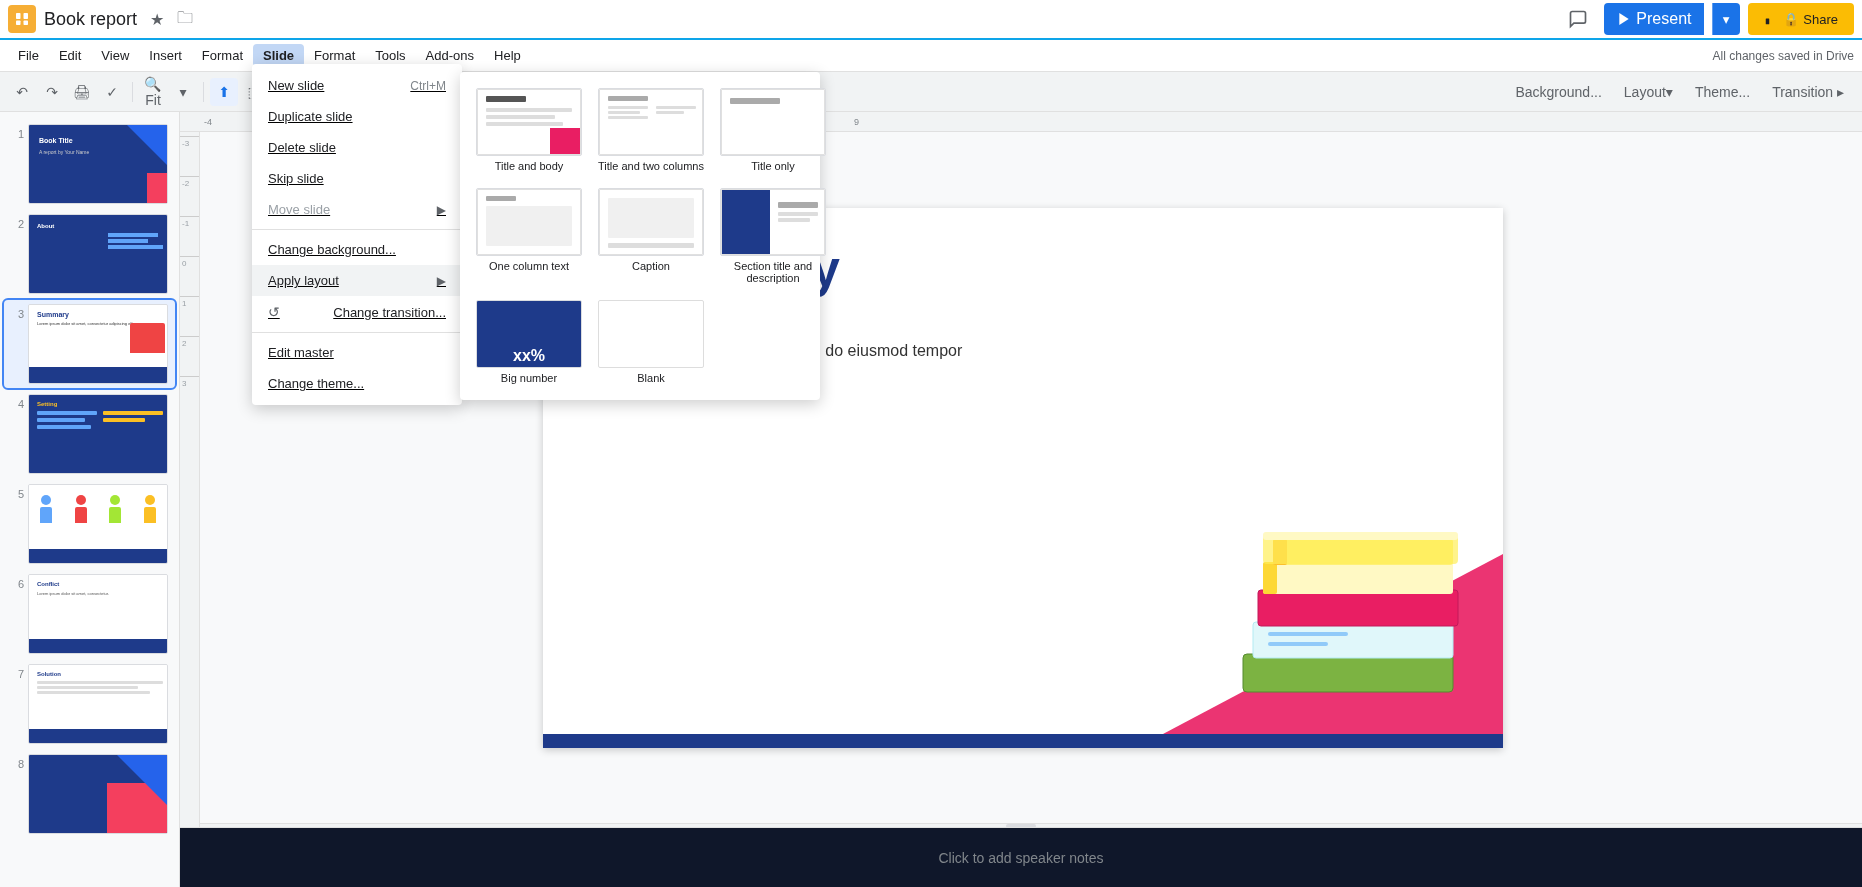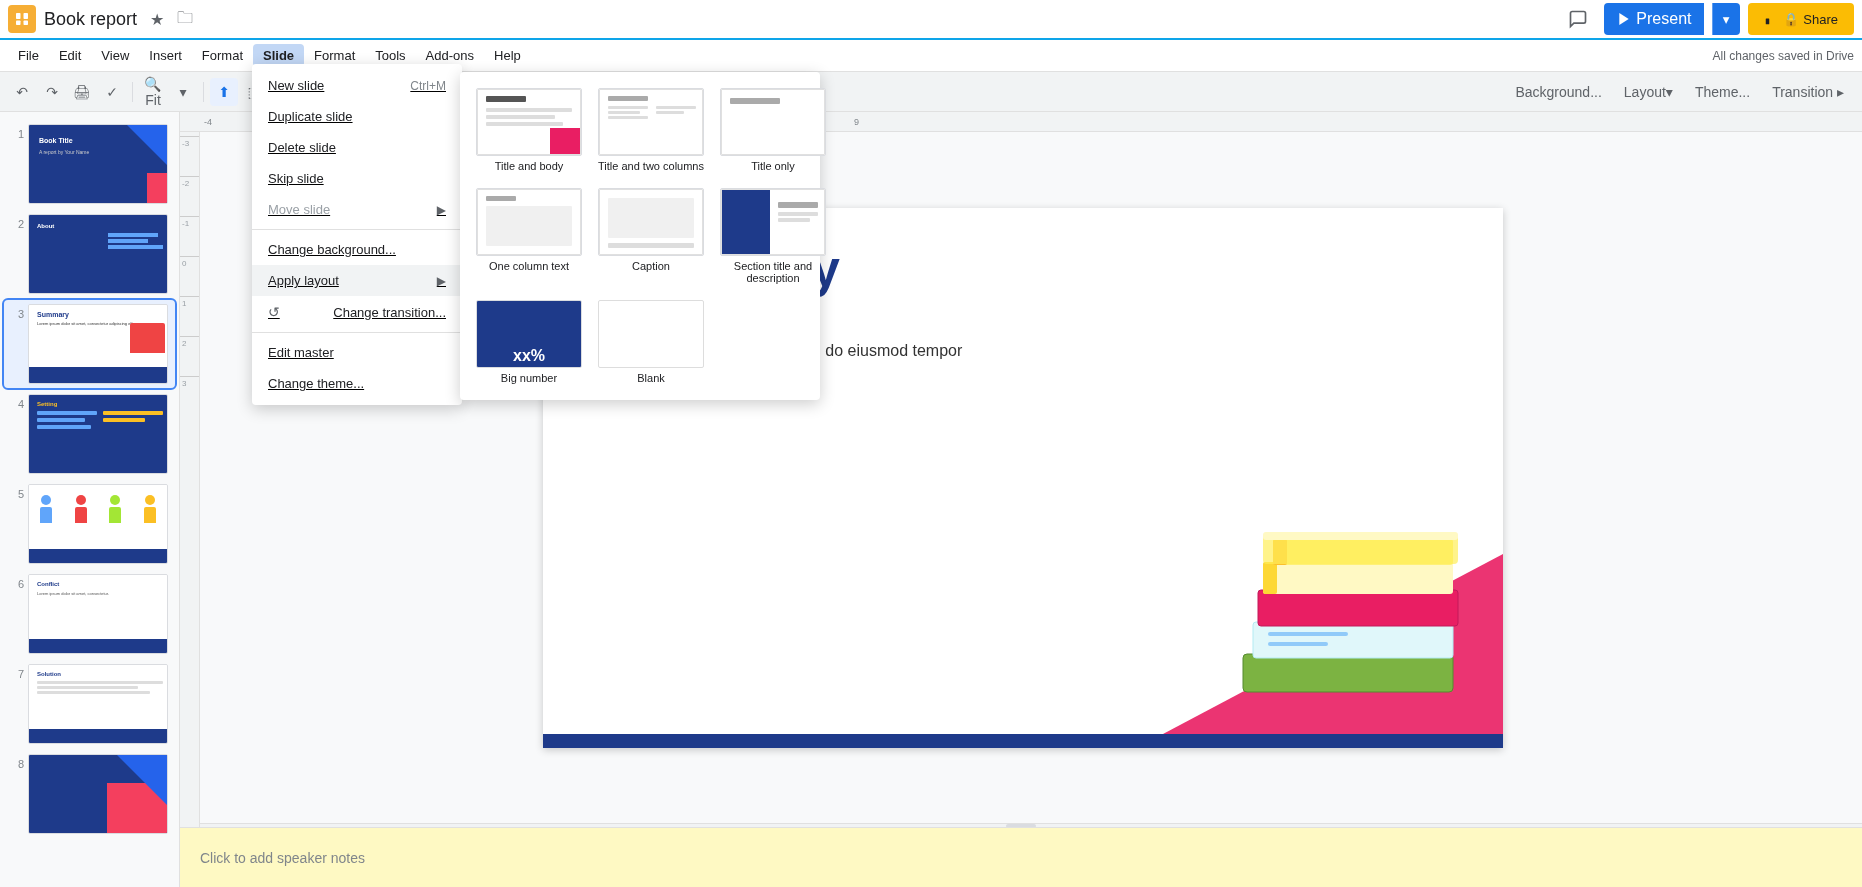--- a/index.html
+++ b/index.html
@@ -161,22 +161,22 @@
     }
     #slide-body {
       position: absolute; top: 130px; left: 60px; right: 500px; font-size: 16px; color: #333; line-height: 1.6;
     }
     #book-illustration {
       position: absolute; bottom: 14px; right: 0; width: 340px; height: 280px;
     }
 
     
     #notes-area {
-      height: 60px; border-top: 1px solid #e0e0e0; background: #fef9c3;
-      display: flex; align-items: center; padding: 10px 20px;
+      height: 60px; border-top: 1px solid #e0e0e0; background: #0f172a;
+      display: flex; align-items: center; padding: 10px 20px; justify-content: center;
     }
     #notes-placeholder { color: #80868b; font-size: 14px; }
     #notes-divider { height: 4px; background: #f1f3f4; border-top: 1px solid #e0e0e0; display: flex; justify-content: center; align-items: center; }
     #notes-drag { width: 30px; height: 4px; background: #dadce0; border-radius: 2px; }
     #slide-menu {
       position: fixed; top: 64px; left: 252px; width: 210px;
       background: #fff; border-radius: 4px;
       box-shadow: 0 4px 16px rgba(0,0,0,0.2); z-index: 200; padding: 6px 0; text-decoration: underline;
     }
     .menu-option {

